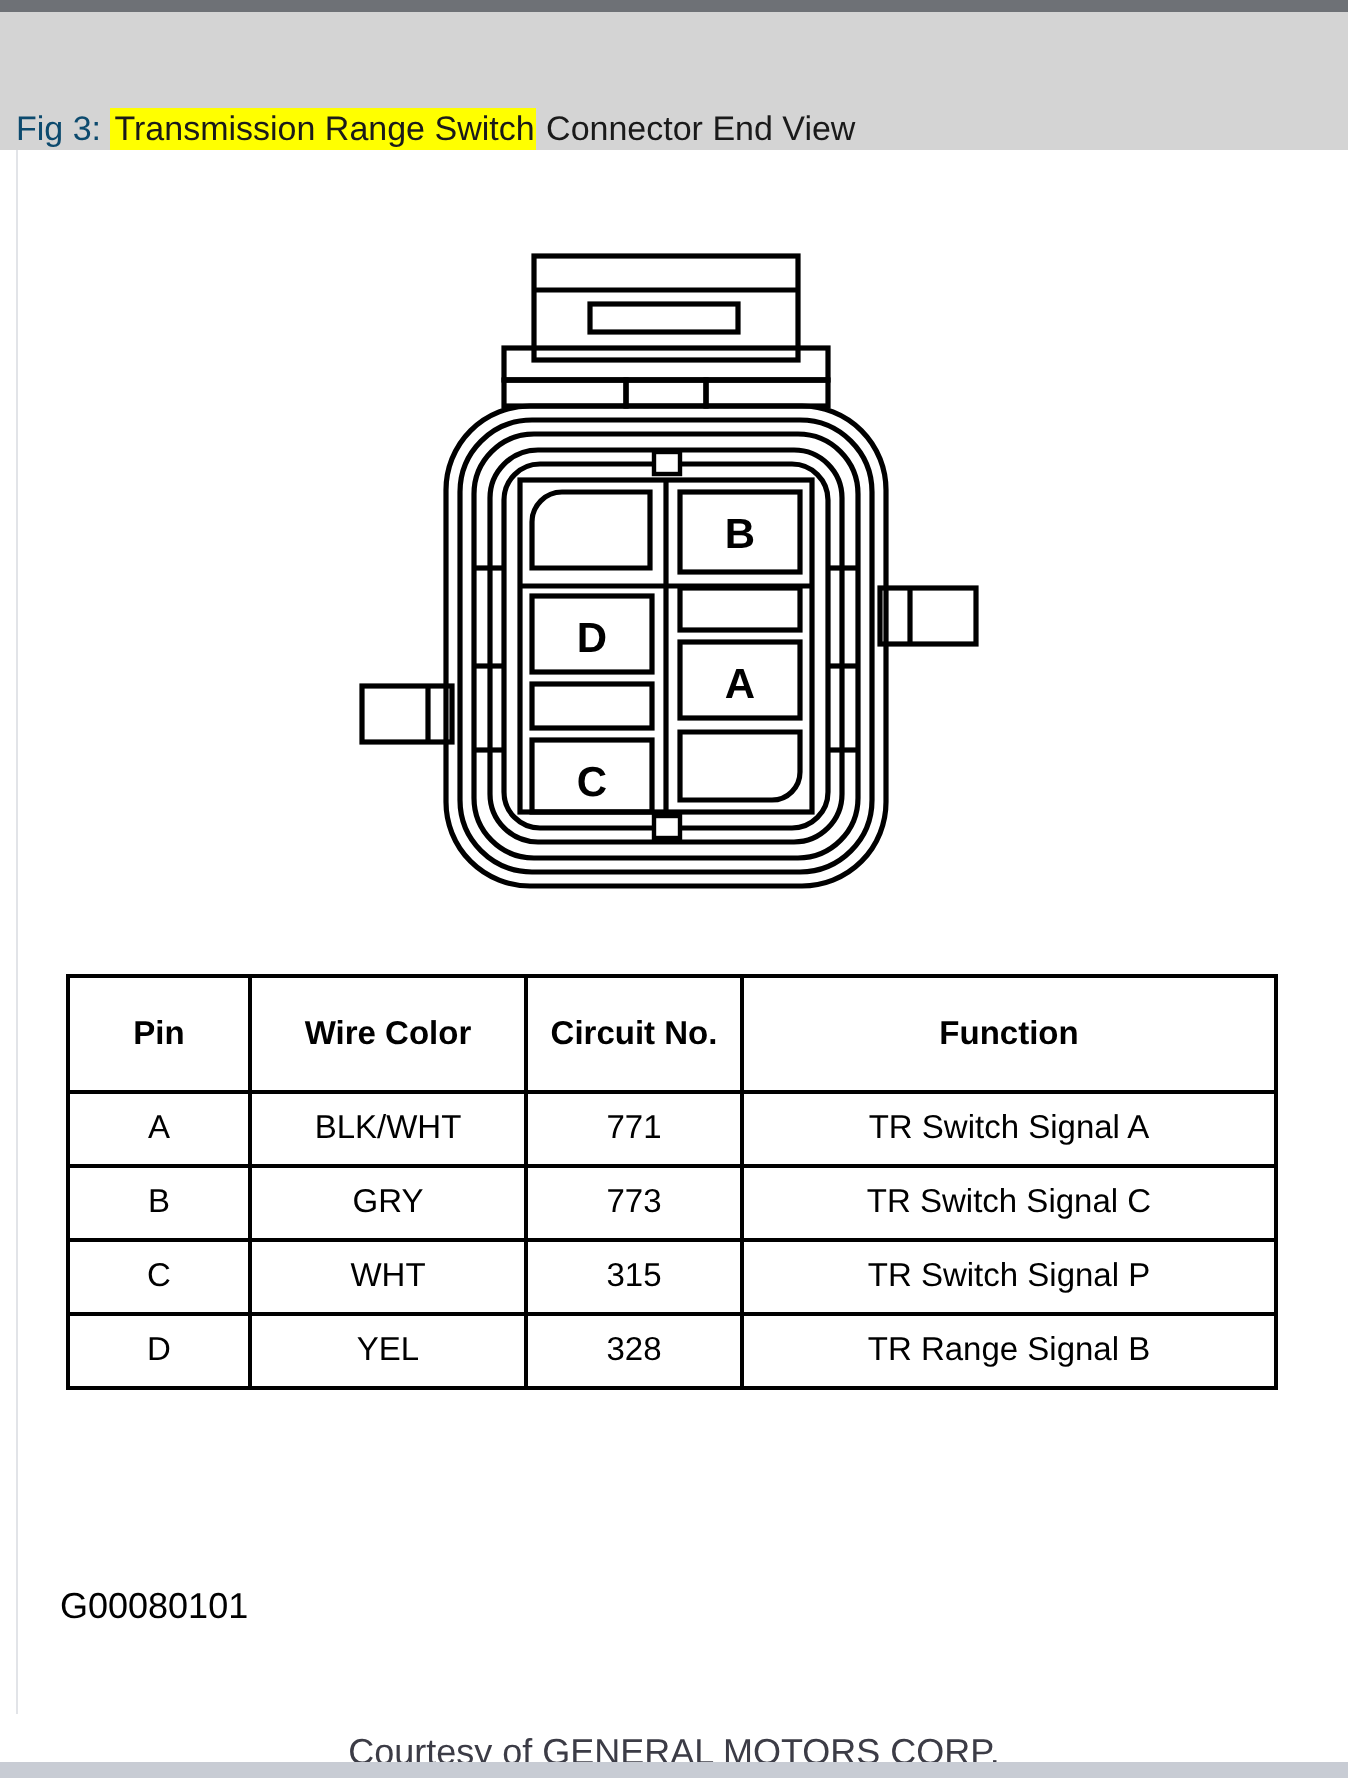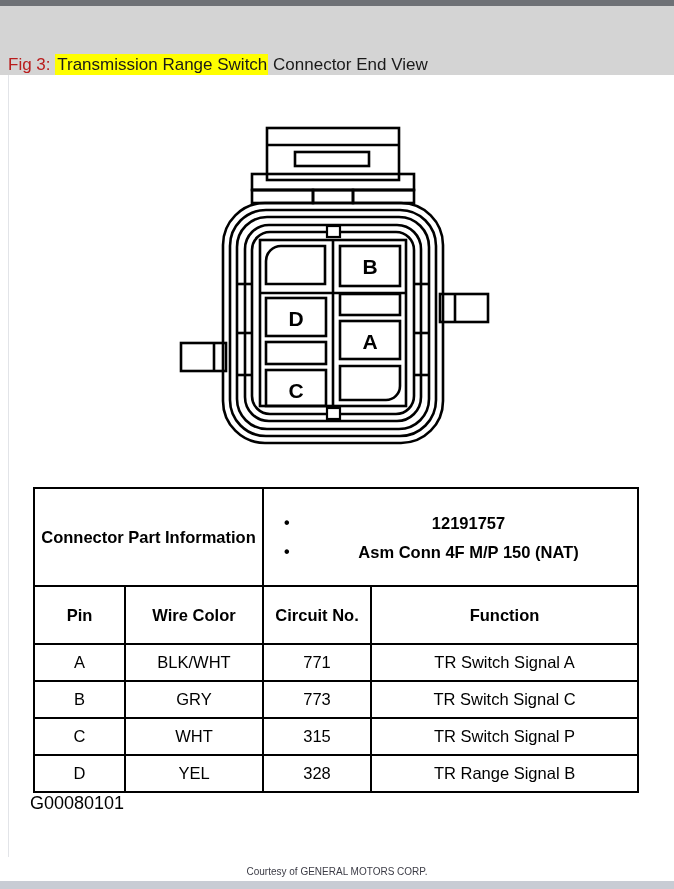--- a/index.html
+++ b/index.html
@@ -29,21 +29,21 @@
     background: #d4d4d4;
   }
   #figure-caption {
     position: absolute;
     left: 8px; top: 48px;
     font-size: 17px;
     color: #1a1a1a;
     white-space: nowrap;
     line-height: 22px;
   }
-  #figure-caption .caption-prefix { color: #b91c1c; }
+  #figure-caption .caption-prefix { color: #0c4a6e; }
   #figure-caption .caption-highlight {
     background: #ffff00;
     color: #1a1a1a;
     padding: 1px 1px 2px 2px;
     margin-top: 24px;
   }
   #figure-caption .caption-suffix { color: #1a1a1a; }
 
   #page-sheet {
     position: absolute;
@@ -61,21 +61,21 @@
     position: absolute;
     left: 0; bottom: 0;
     width: 674px; height: 8px;
     background: #c8ccd4;
   }
   #footer-credit {
     position: absolute;
     left: 0; top: 866px;
     width: 674px;
     text-align: center;
-    font-size: 10px;
+    font-size: 18px;
     color: #3c3c46;
   }
 
   
   #connector-diagram {
     position: absolute;
     left: 170px; top: 118px;
     width: 340px; height: 355px;
   }
   #connector-diagram svg { display: block; }
@@ -221,29 +221,20 @@
 
 <table id="spec-table">
   <colgroup>
     <col style="width:91px">
       <col style="width:138px">
       <col style="width:108px">
       <col style="width:267px">
   </colgroup>
   <tbody>
     <tr>
-      <td class="cell-part-label" colspan="2">Connector Part Information</td>
-      <td class="cell-part-values" colspan="2">
-        <ul>
-          <li>12191757</li>
-          <li>Asm Conn 4F M/P 150 (NAT)</li>
-        </ul>
-      </td>
-    </tr>
-    <tr>
       <td class="col-head">Pin</td>
       <td class="col-head">Wire Color</td>
       <td class="col-head">Circuit No.</td>
       <td class="col-head">Function</td>
     </tr>
     <tr>
       <td class="data-cell">A</td>
       <td class="data-cell">BLK/WHT</td>
       <td class="data-cell">771</td>
       <td class="data-cell">TR Switch Signal A</td>

